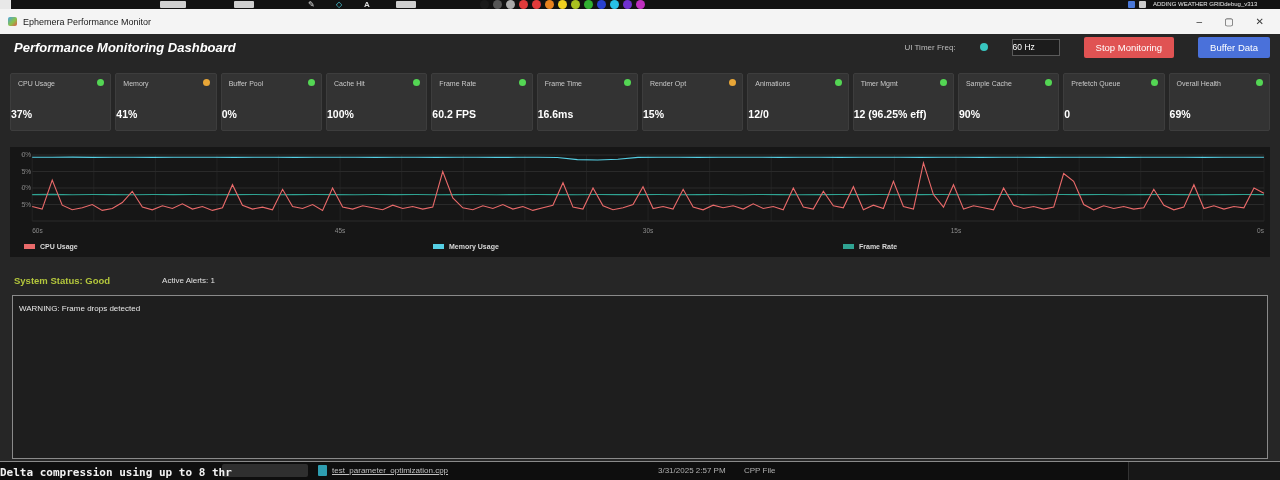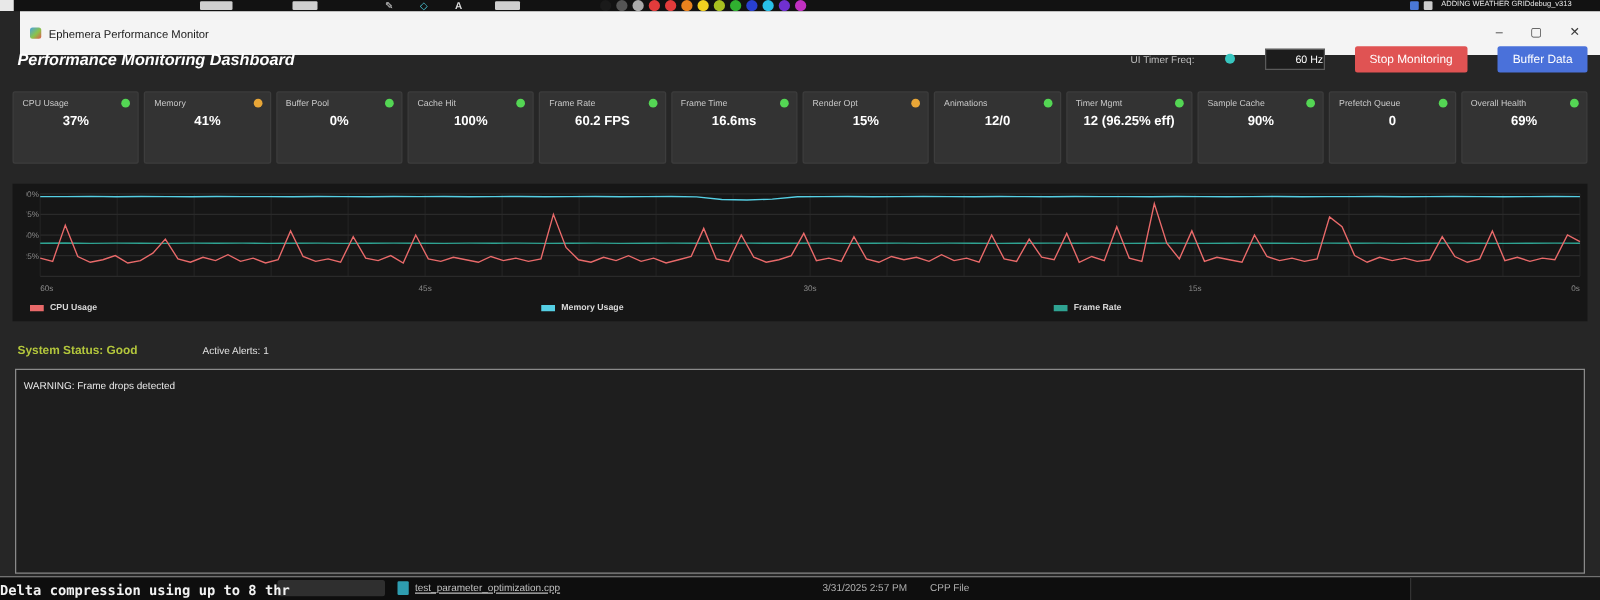--- a/index.html
+++ b/index.html
@@ -13,46 +13,46 @@
   .tb-block { position:absolute; top:1px; height:7px; background:#cfcfcf; border-radius:1px; }
   .tb-glyph { position:absolute; top:0; font-size:8px; line-height:9px; color:#ddd; }
   .palette { position:absolute; left:480px; top:0; display:flex; gap:4px; }
   .palette span { width:9px; height:9px; border-radius:50%; display:inline-block; }
   .tr-icon { position:absolute; top:1px; width:7px; height:7px; border-radius:1px; }
   .tr-text { position:absolute; left:1153px; top:1px; font-size:6px; color:#e8e8e8; white-space:nowrap; }
 
   
   .app-window { position:absolute; top:9px; left:0; right:0; bottom:18px; background:#262626;
                 border-bottom:1px solid #8a8a8a; }
-  .titlebar { position:absolute; top:0; left:16px; right:0; height:35px; background:#f4f4f4;
+  .titlebar { position:absolute; top:0; left:0; right:0; height:25px; background:#f4f4f4;
               display:flex; align-items:center; padding:0 8px; }
   .app-icon { width:9px; height:9px; border-radius:2px;
               background:linear-gradient(135deg,#4aa3e0 0%, #8bc34a 55%, #e2574a 100%); margin-right:6px; }
   .tb-title { font-size:9px; color:#1a1a1a; }
   .tb-controls { margin-left:auto; display:flex; align-items:center; gap:22px; padding-right:8px; }
   .tb-btn { font-size:10px; color:#3a3a3a; cursor:default; line-height:17px; }
 
   .dash-header { position:absolute; top:25px; left:0; right:0; height:26px; display:flex; align-items:center; }
   .dash-title { font-size:13px; font-weight:bold; color:#ffffff; margin-left:14px;font-style:italic; }
   .hdr-right { margin-left:auto; display:flex; align-items:center; gap:24px; margin-right:10px; }
   .freq-label { font-size:8px; color:#bdbdbd; }
   .freq-dot { width:8px; height:8px; border-radius:50%; }
   .freq-input { width:48px; height:17px; background:#1c1c1c; border:1px solid #5a5a5a; color:#fff;
-                font-size:8.5px; text-align:right; font-family:"Liberation Sans",sans-serif; }
+                font-size:8.5px; text-align:left; font-family:"Liberation Sans",sans-serif; }
   .btn { height:21px; border:none; border-radius:2px; color:#fff; font-size:9.5px;
          font-family:"Liberation Sans",sans-serif; padding:0 12px; cursor:pointer; }
   .btn-stop { background:#e05353; }
   .btn-export { background:#4a71da; }
 
   
   .cards { position:absolute; top:64px; left:10px; right:10px; height:58px; display:flex; gap:4px; }
   .card { flex:1; background:#333333; border:1px solid #3d3d3d; border-radius:2px; position:relative; }
   .card-label { position:absolute; top:6px; left:7px; font-size:7px; color:#c9c9c9; white-space:nowrap; }
   .card-dot { position:absolute; top:5px; right:6px; width:7px; height:7px; border-radius:50%; }
-  .card-value { position:absolute; top:17px; left:0; right:0; text-align:center; font-size:10.5px;
+  .card-value { position:absolute; top:34px; left:0; right:0; text-align:left; font-size:10.5px;
                 font-weight:bold; color:#ffffff; white-space:nowrap; }
 
   
   .chart-panel { position:absolute; top:138px; left:10px; right:10px; height:110px; background:#161616; }
   .chart-panel svg { display:block; width:100%; height:92px; }
   .tick { fill:#8a8a8a; font-size:6.5px; font-family:"Liberation Sans",sans-serif; }
   .legend { position:absolute; top:96px; left:0; right:0; height:14px; }
   .legend-item { position:absolute; display:flex; align-items:center; gap:5px; }
   .legend-swatch { width:11px; height:5px; display:inline-block; }
   .legend-label { font-size:7px; font-weight:bold; color:#d8d8d8; white-space:nowrap; }

